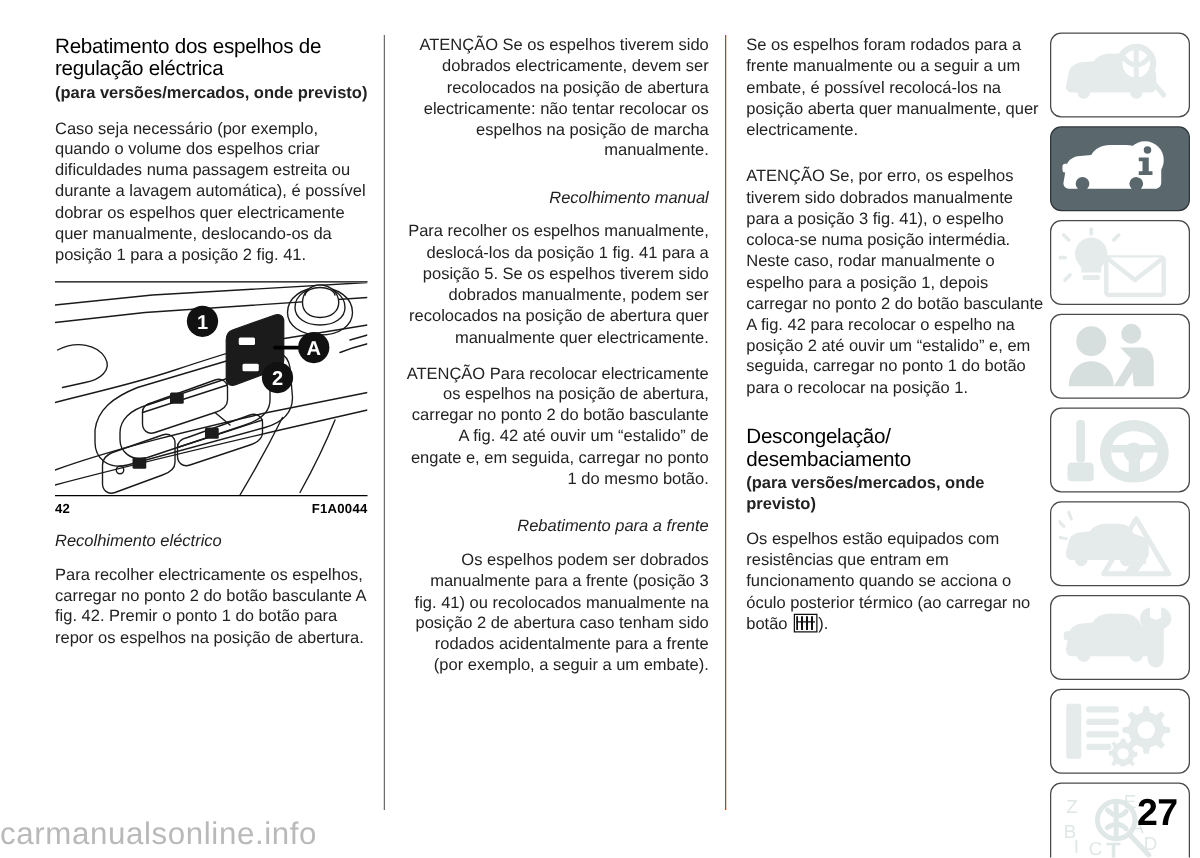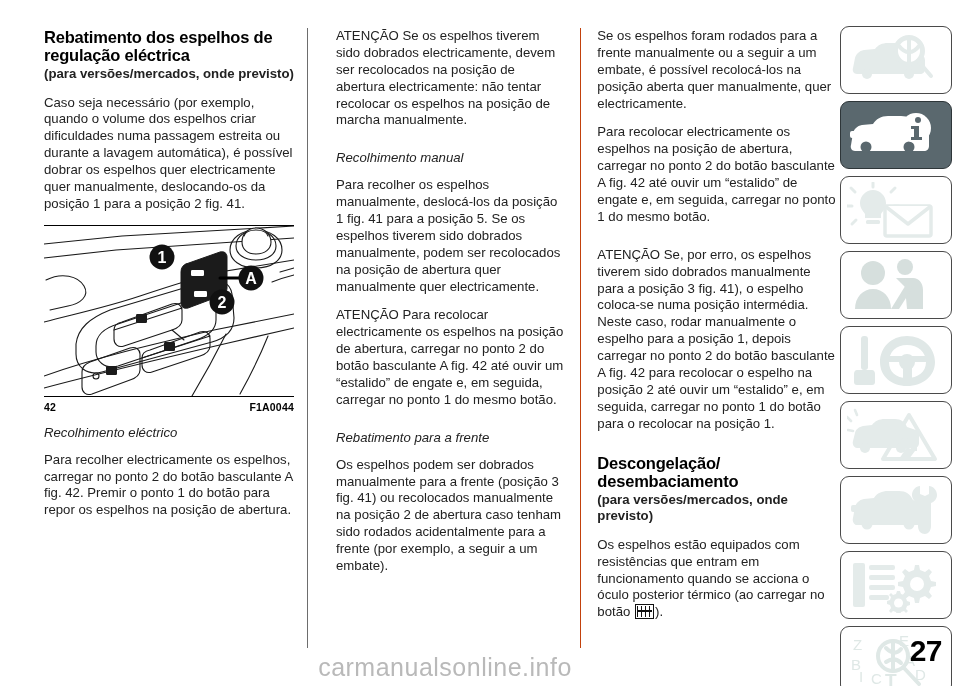--- a/index.html
+++ b/index.html
@@ -23,27 +23,27 @@
     left:44px; top:28px;
     width:796px; height:620px;
     display:flex;
   }
   .col{
     width:258px;
     padding-right:0;
     position:relative;
     box-sizing:border-box;
   }
-  .col.c2{ margin-left:13px; padding-left:28px; border-left:1px solid #6d6d6d; width:274px;}
+  .col.c2{ margin-left:13px; padding-left:16px; border-left:1px solid #6d6d6d; width:274px;text-align:right;}
   .col.c3{ margin-left:13px; padding-left:16px; border-left:1px solid #c2410c; width:274px;}
 
   h1.sec{
     font-size:16.5px;
     line-height:1.12;
-    font-weight:bold;
+    font-weight:normal;
     letter-spacing:-0.2px;
     margin:0 0 1px 0;
     color:#000;
   }
   .subnote{
     font-size:13.2px;
     line-height:1.26;
     margin:0 0 12px 0;
     color:#222;
     font-weight:bold;
@@ -114,21 +114,20 @@
   .pagenum{
     position:absolute;
     right:18px;bottom:18px;
     font-size:30px;font-weight:bold;
     color:#000;
     letter-spacing:-0.5px;
   }
   .watermark{
     position:absolute;
     left:0;right:0;bottom:4px;
-    text-align:center;
     font-size:25px;
     color:#b9b9b9;
     letter-spacing:0.5px;
     font-family:"Liberation Sans",sans-serif;
     padding-right:70px;
     user-select:none;
   }
   .defrost-ico{
     display:inline-block;
     vertical-align:-3px;
@@ -239,21 +238,20 @@
       <div class="ital">Recolhimento manual</div>
       <p class="body">Para recolher os espelhos manualmente, deslocá-los da posição 1 fig. 41 para a posição 5. Se os espelhos tiverem sido dobrados manualmente, podem ser recolocados na posição de abertura quer manualmente quer electricamente.</p>
       <p class="body">ATENÇÃO Para recolocar electricamente os espelhos na posição de abertura, carregar no ponto 2 do botão basculante A fig. 42 até ouvir um “estalido” de engate e, em seguida, carregar no ponto 1 do mesmo botão.</p>
       <div class="gap"></div>
       <div class="ital">Rebatimento para a frente</div>
       <p class="body">Os espelhos podem ser dobrados manualmente para a frente (posição 3 fig. 41) ou recolocados manualmente na posição 2 de abertura caso tenham sido rodados acidentalmente para a frente (por exemplo, a seguir a um embate).</p>
     </div>
 
     <div class="col c3">
       <p class="body">Se os espelhos foram rodados para a frente manualmente ou a seguir a um embate, é possível recolocá-los na posição aberta quer manualmente, quer electricamente.</p>
-      <p class="body">Para recolocar electricamente os espelhos na posição de abertura, carregar no ponto 2 do botão basculante A fig. 42 até ouvir um “estalido” de engate e, em seguida, carregar no ponto 1 do mesmo botão.</p>
       <div class="gap"></div>
       <p class="body">ATENÇÃO Se, por erro, os espelhos tiverem sido dobrados manualmente para a posição 3 fig. 41), o espelho coloca-se numa posição intermédia. Neste caso, rodar manualmente o espelho para a posição 1, depois carregar no ponto 2 do botão basculante A fig. 42 para recolocar o espelho na posição 2 até ouvir um “estalido” e, em seguida, carregar no ponto 1 do botão para o recolocar na posição 1.</p>
       <div class="gap"></div>
       <h1 class="sec">Descongelação/ desembaciamento</h1>
       <div class="subnote">(para versões/mercados, onde previsto)</div>
       <p class="body"><span>Os espelhos estão equipados com resistências que entram em funcionamento quando se acciona o óculo posterior térmico (ao carregar no botão </span><span class="defrost-ico"><i></i></span><span>).</span></p>
     </div>
 
   </div>
 

